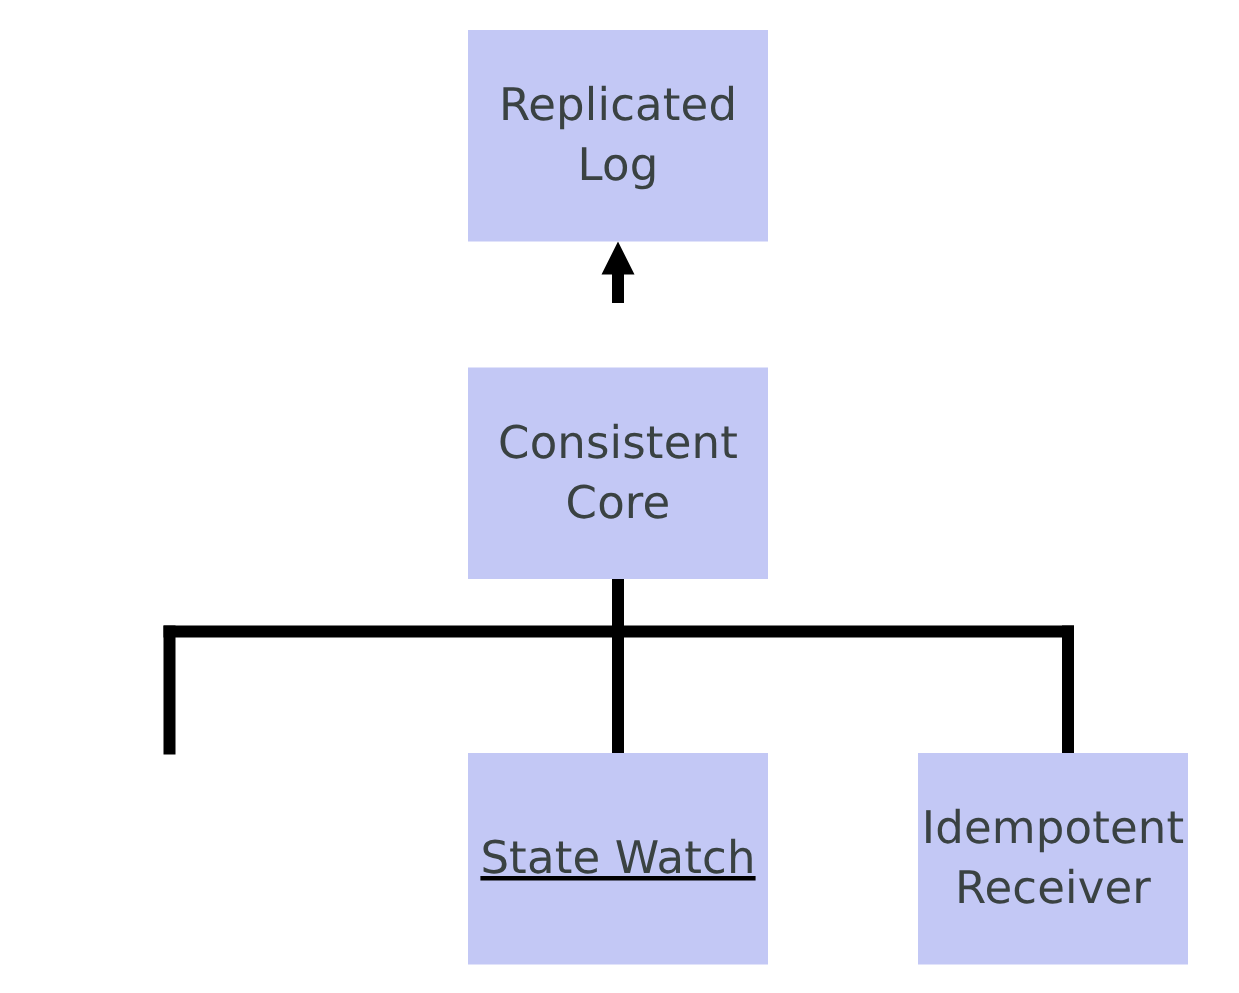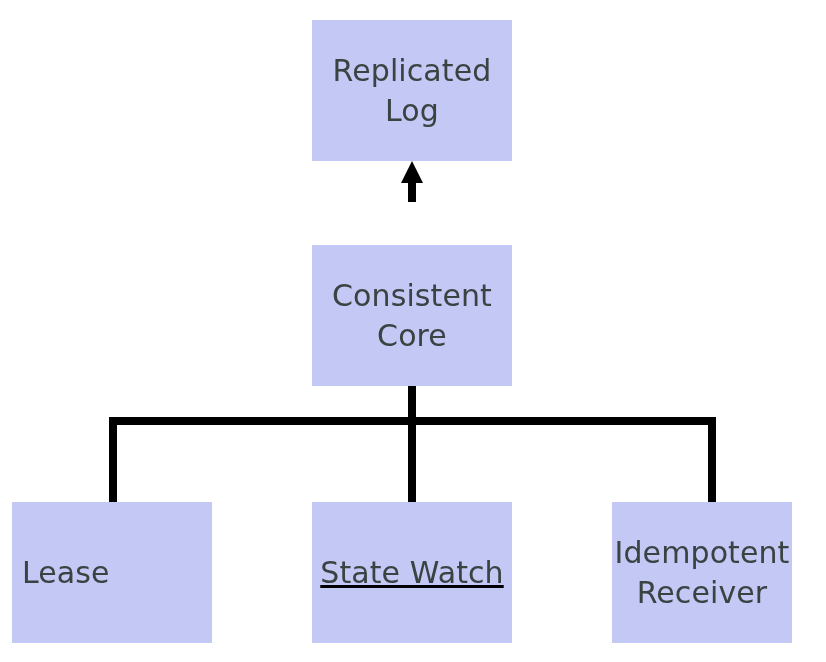--- a/index.html
+++ b/index.html
@@ -77,23 +77,20 @@
   <div class="node-box" id="node-replicated-log">
     <span class="node-label">Replicated
 Log</span>
   </div>
 
   <div class="node-box" id="node-consistent-core">
     <span class="node-label">Consistent
 Core</span>
   </div>
 
-  <div class="node-box" id="node-lease">
-    <span class="node-label align-left">Lease</span>
-  </div>
 
   <div class="node-box" id="node-state-watch">
     <span class="node-label">State Watch</span>
   </div>
 
   <div class="node-box" id="node-idempotent-receiver">
     <span class="node-label">Idempotent
 Receiver</span>
   </div>
 

